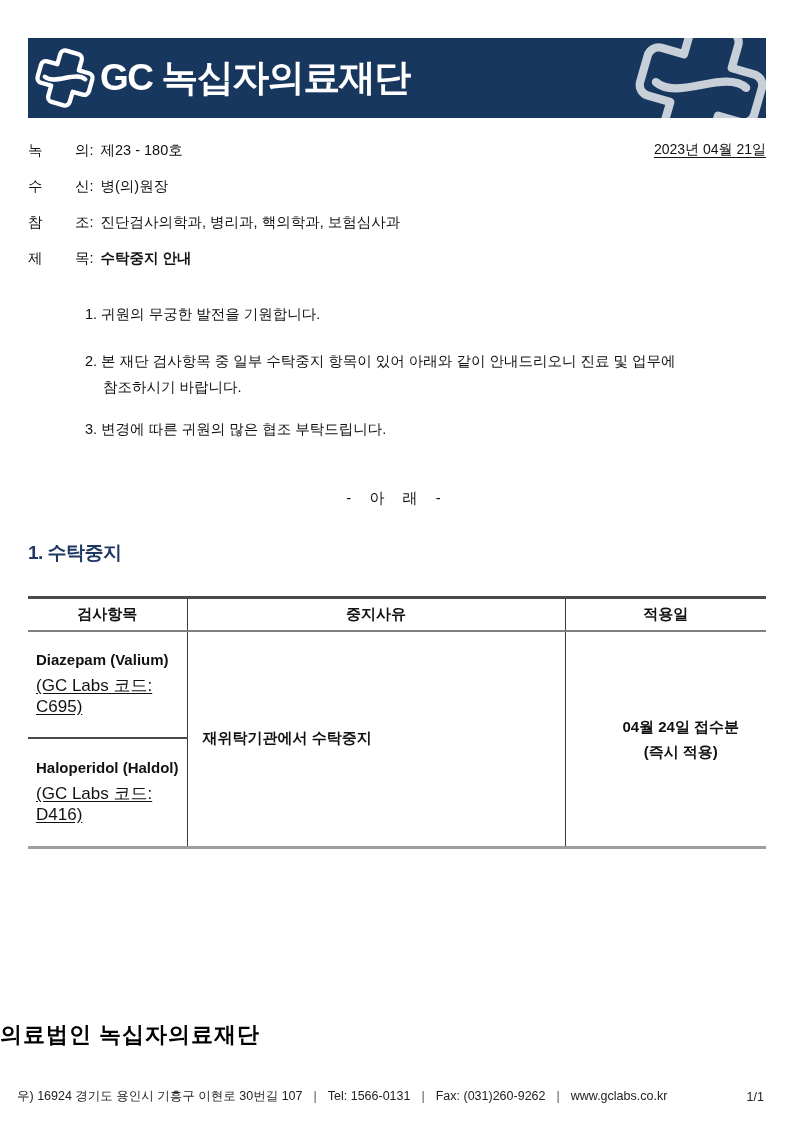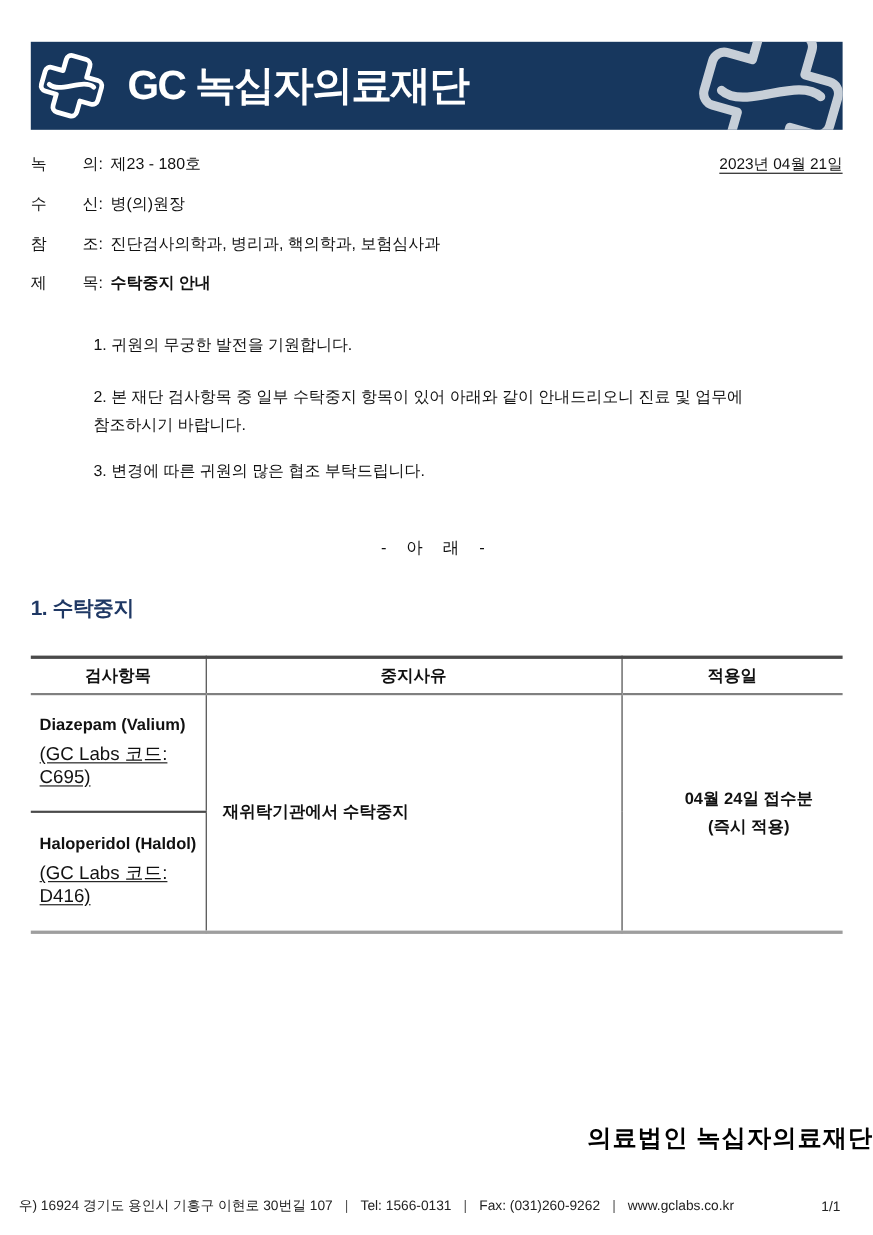--- a/index.html
+++ b/index.html
@@ -12,21 +12,21 @@
 
   
   .banner {
     position:absolute; left:28px; top:38px; width:738px; height:80px;
     background:#17375E; overflow:hidden;
   }
   .banner-inner { display:flex; align-items:center; height:100%; padding-left:6px; }
   .logo-small { width:62px; height:62px; flex:none; }
   .brand {
     color:#ffffff; font-size:37px; font-weight:700; letter-spacing:-1.5px;
-    margin-left:20px; white-space:nowrap;
+    margin-left:4px; white-space:nowrap;
   }
   .logo-big { position:absolute; top:-22px; right:-4px; width:138px; height:138px; }
 
   
   .doc-date {
     position:absolute; top:141px; right:28px; font-size:14px;
     text-decoration:underline; text-underline-offset:3px; color:#111;
   }
   .meta { position:absolute; left:28px; top:140px; }
   .meta-row { font-size:14.5px; line-height:21px; margin-bottom:15px; color:#111; }
@@ -34,21 +34,21 @@
   .meta-l2 { margin-right:7px; }
   .meta-bold { font-weight:700; }
 
   
   .body-text {
     position:absolute; left:85px; top:301px; width:645px;
     font-size:14.5px; line-height:26px; color:#111;
   }
   .body-text .para1 { margin-bottom:21px; }
   .body-text .para2 { margin-bottom:16px; }
-  .body-text .para2-line2 { }
+  .body-text .para2-line2 { margin-left:18px; }
   .below-marker {
     position:absolute; top:489px; left:0; width:100%;
     text-align:center; font-size:15px; letter-spacing:7px; color:#111;
   }
 
   
   .section-title {
     position:absolute; left:28px; top:540px;
     font-size:19px; font-weight:700; color:#1F3864; letter-spacing:-0.5px;
   }
@@ -78,21 +78,21 @@
     font-weight:700; font-size:15px;
   }
   td.cell-date {
     vertical-align:middle; text-align:center;
     font-weight:700; font-size:15px; line-height:25px;padding-left:30px;
   }
 
   
   .footer-org {
     position:absolute; top:1020px; left:0; width:100%;
-    text-align:right; font-size:22px; font-weight:700; letter-spacing:1px; color:#000;
+    text-align:left; font-size:22px; font-weight:700; letter-spacing:1px; color:#000;
   }
   .footer-seal {
     position:absolute; top:1052px; left:0; width:100%;
     text-align:center; font-size:13.5px; font-weight:700; color:#111;
   }
   .footer-line {
     position:absolute; top:1088px; left:17px; right:30px;
     display:flex; justify-content:space-between; align-items:center;
     font-size:12.5px; color:#222; white-space:nowrap;
   }

